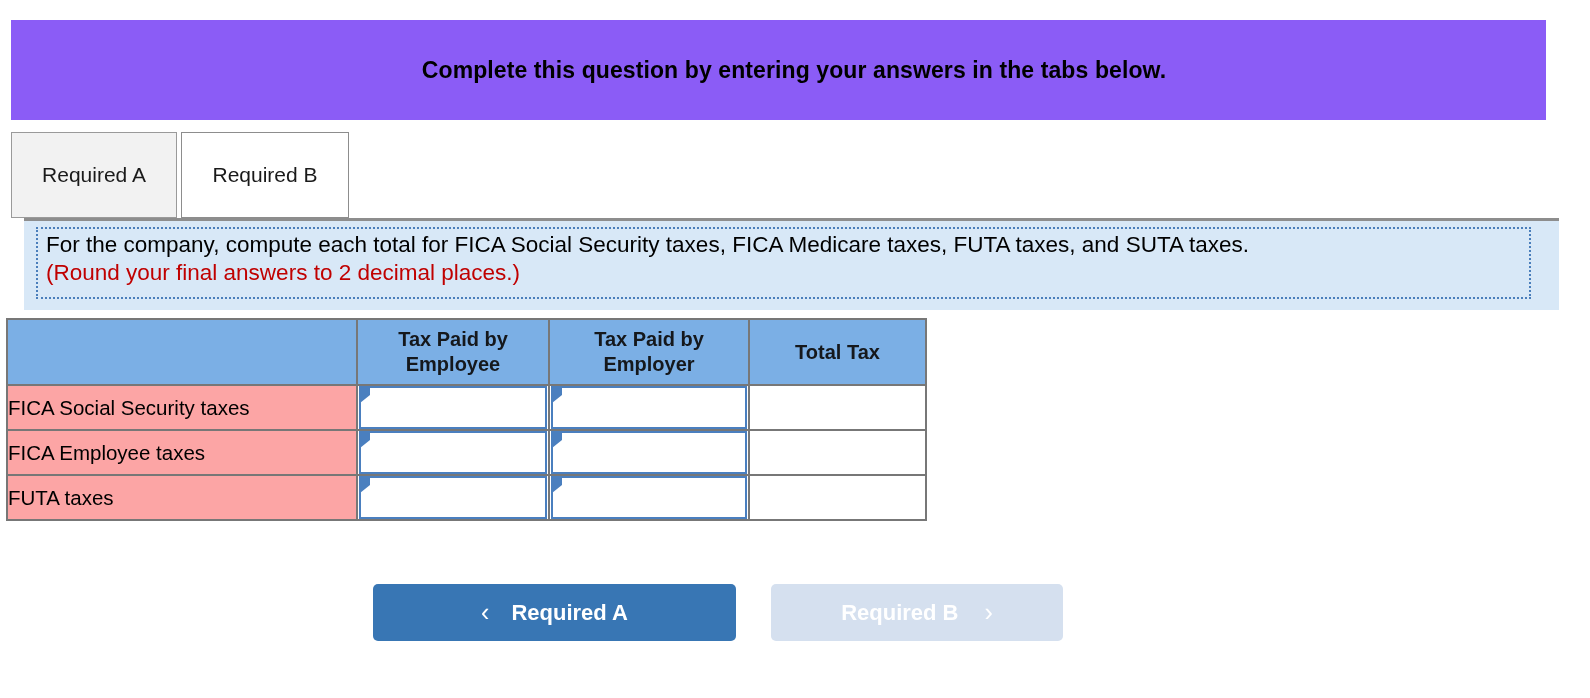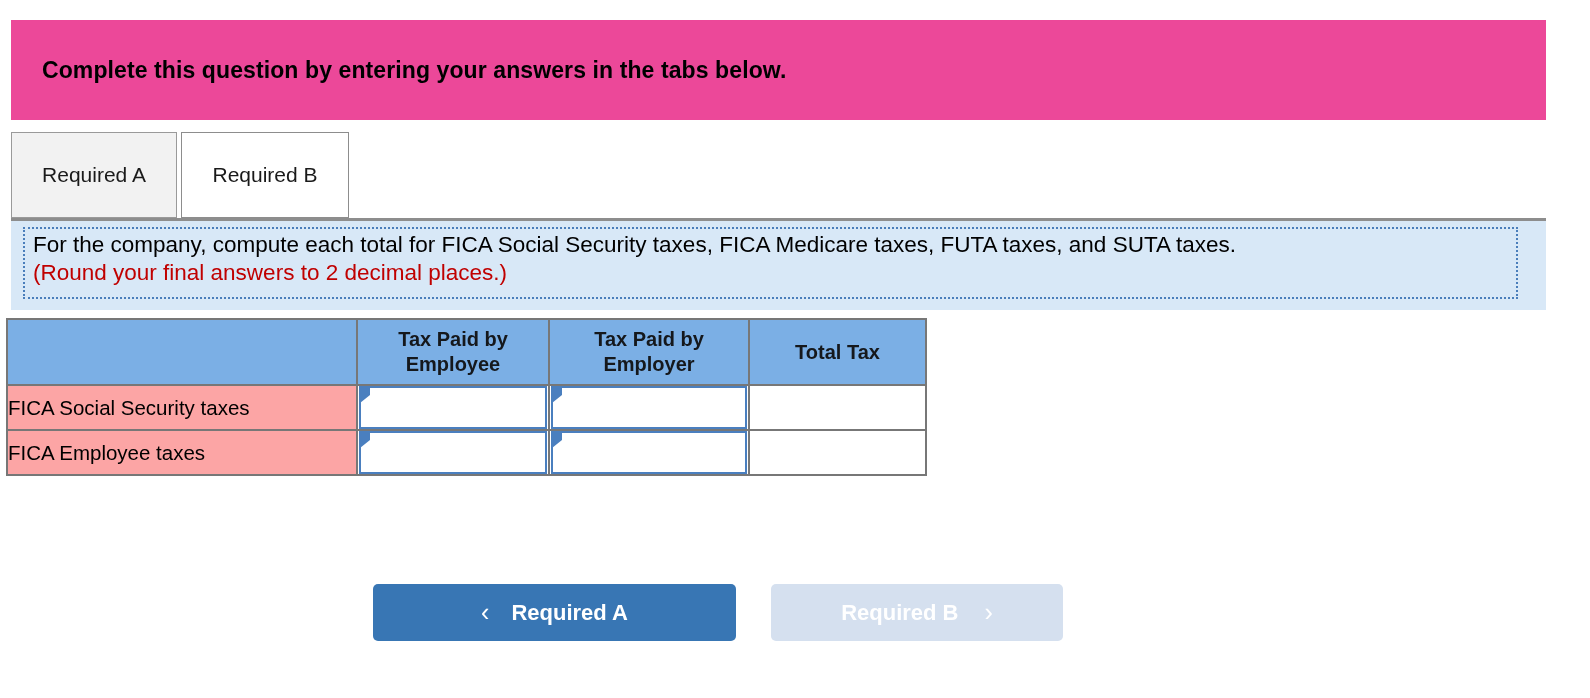--- a/index.html
+++ b/index.html
@@ -18,23 +18,24 @@
     position: relative;
   }
 
   
   .question-banner {
     position: absolute;
     left: 11px;
     top: 20px;
     width: 1535px;
     height: 100px;
-    background: #ec4899;
+    background: #8b5cf6;
     display: flex;
     align-items: center;
+    justify-content: center;
   }
   .question-banner-text {
     font-size: 23px;
     font-weight: bold;
     color: #000000;
     padding-left: 31px;
     letter-spacing: 0.1px;
   }
 
   
@@ -64,21 +65,21 @@
     background: #ffffff;
     border-color: #8d8d8d;
     z-index: 3;
     min-width: 168px;
   }
   .tab + .tab { margin-left: 4px; }
 
   
   .req-panel {
     position: absolute;
-    left: 11px;
+    left: 24px;
     top: 218px;
     width: 1535px;
     height: 92px;
     background: #d8e8f7;
     border-top: 3px solid #8d8d8d;
     padding: 6px 10px 6px 12px;
   }
   .req-inner {
     border: 2px dotted #4a7ebb;
     width: 1495px;
@@ -273,20 +274,36 @@
         </span>
       </td>
       <td class="cell-input">
         <span class="input-wrap">
           <span class="answer-box"></span>
           <span class="corner-marker"></span>
         </span>
       </td>
       <td class="cell-plain"></td>
     </tr>
+    <tr>
+      <td class="row-label">FUTA taxes</td>
+      <td class="cell-input">
+        <span class="input-wrap">
+          <span class="answer-box"></span>
+          <span class="corner-marker"></span>
+        </span>
+      </td>
+      <td class="cell-input">
+        <span class="input-wrap">
+          <span class="answer-box"></span>
+          <span class="corner-marker"></span>
+        </span>
+      </td>
+      <td class="cell-plain"></td>
+    </tr>
   </tbody>
 </table>
 
 <div class="nav-row">
   <button class="nav-btn nav-prev">
     <span class="chev">‹</span>
     <span>Required A</span>
   </button>
   <button class="nav-btn nav-next" disabled="">
     <span>Required B</span>

